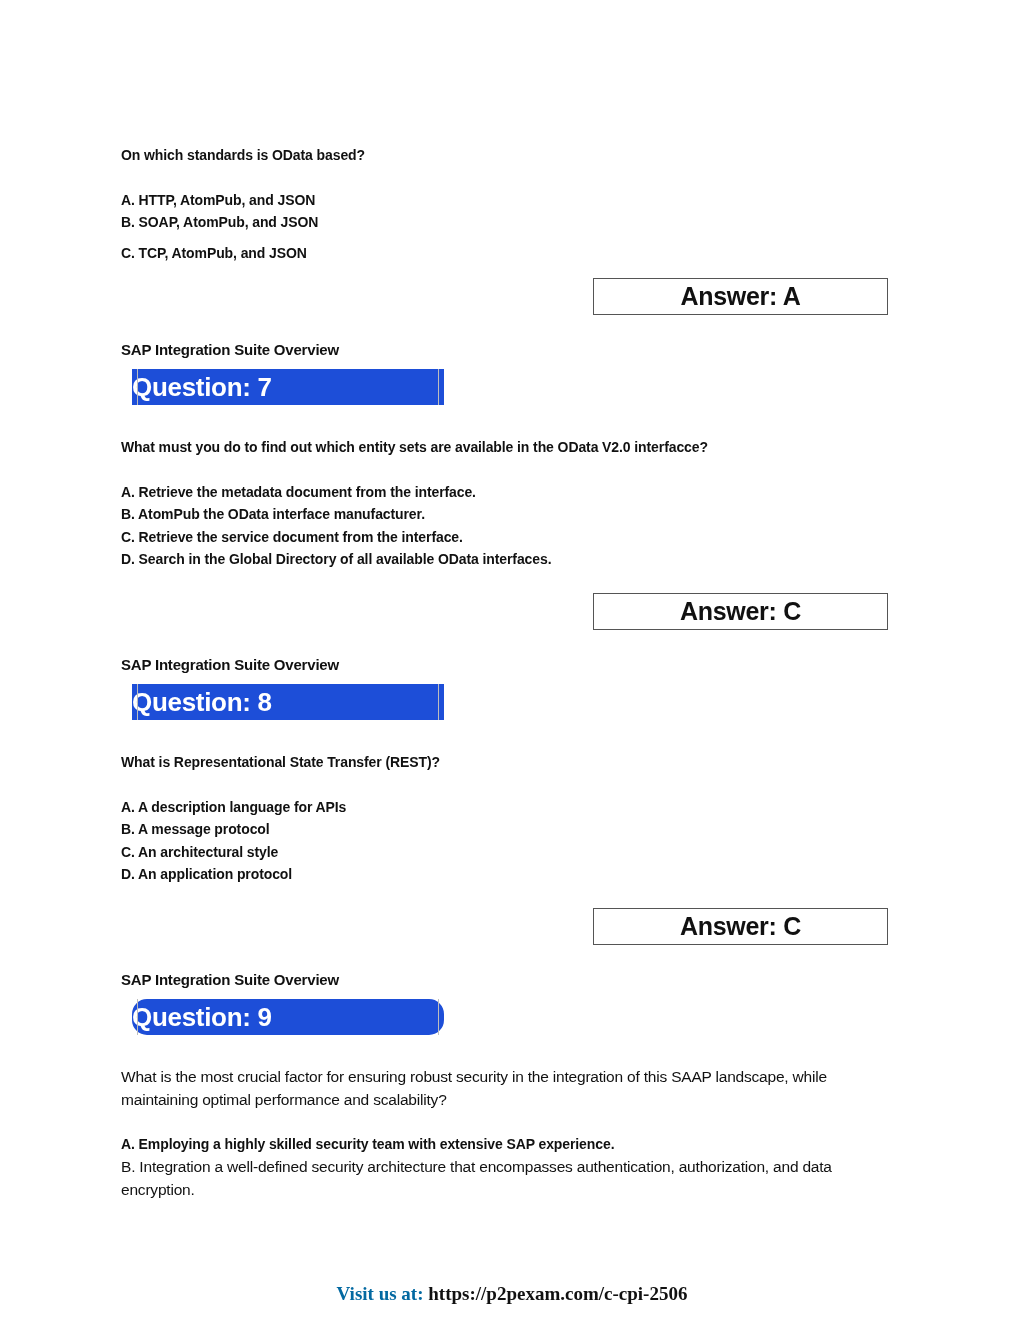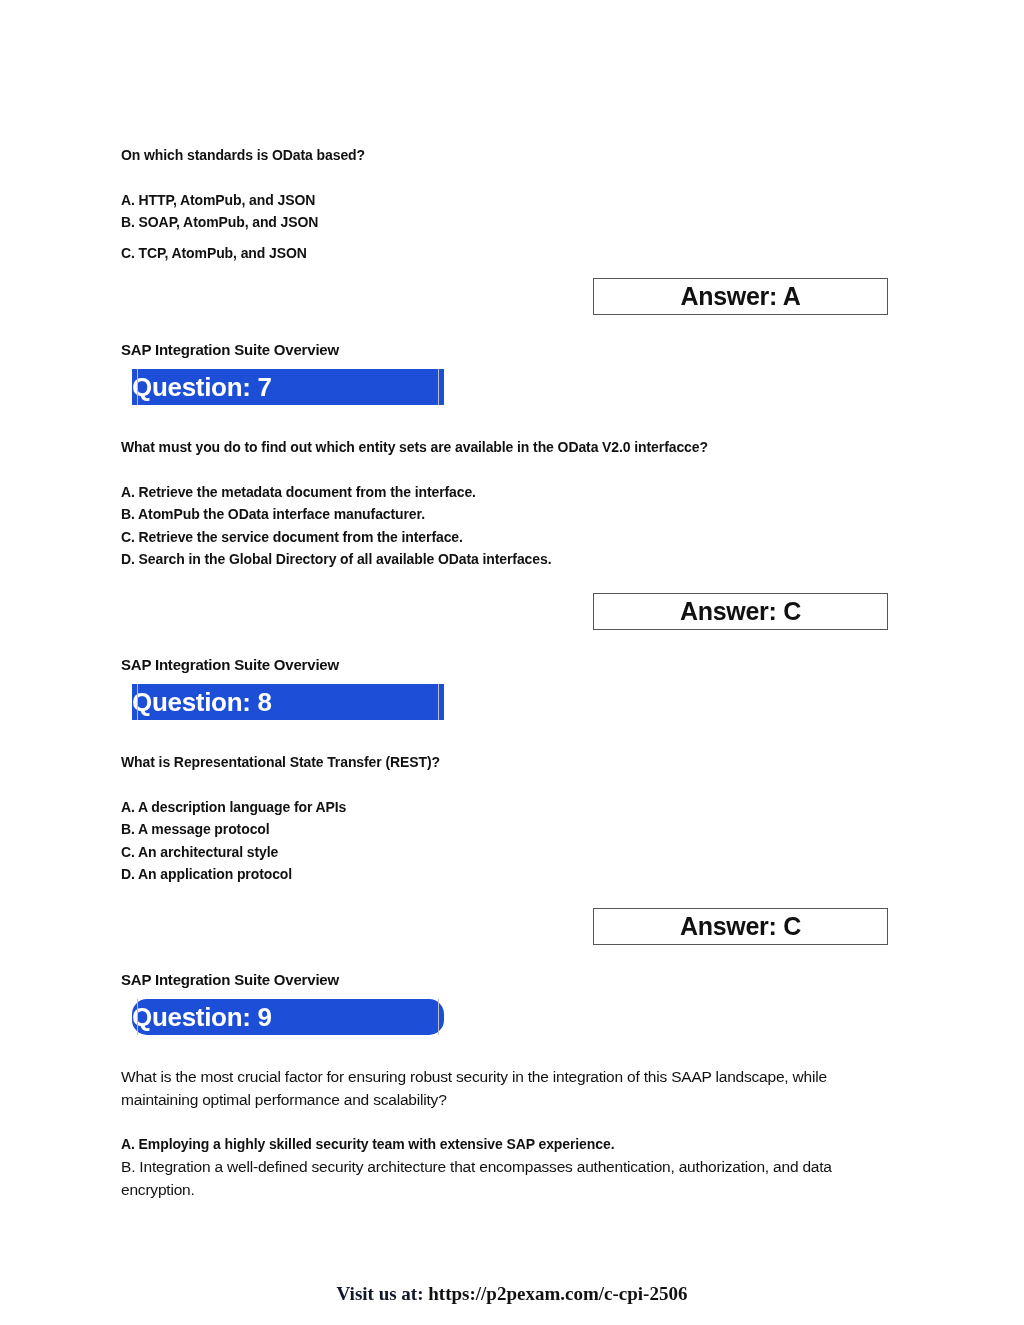--- a/index.html
+++ b/index.html
@@ -93,21 +93,21 @@
       position: absolute;
       left: 0;
       width: 1024px;
       top: 1282px;
       text-align: center;
       font-family: "Liberation Serif", "DejaVu Serif", serif;
       font-size: 19px;
       font-weight: bold;
       line-height: 24px;
     }
-    .footer-label { color: #0f172a; }
+    .footer-label { color: #0369a1; }
     .footer-url { color: #111111; }
   </style>
 </head>
 <body>
 
 <div>
   <div class="text-line" style="top:144px;">On which standards is OData based?</div>
   <div class="text-line" style="top:189px;">A. HTTP, AtomPub, and JSON</div>
   <div class="text-line" style="top:211px;">B. SOAP, AtomPub, and JSON</div>
   <div class="text-line" style="top:228px;margin-top:14px;">C. TCP, AtomPub, and JSON</div>

